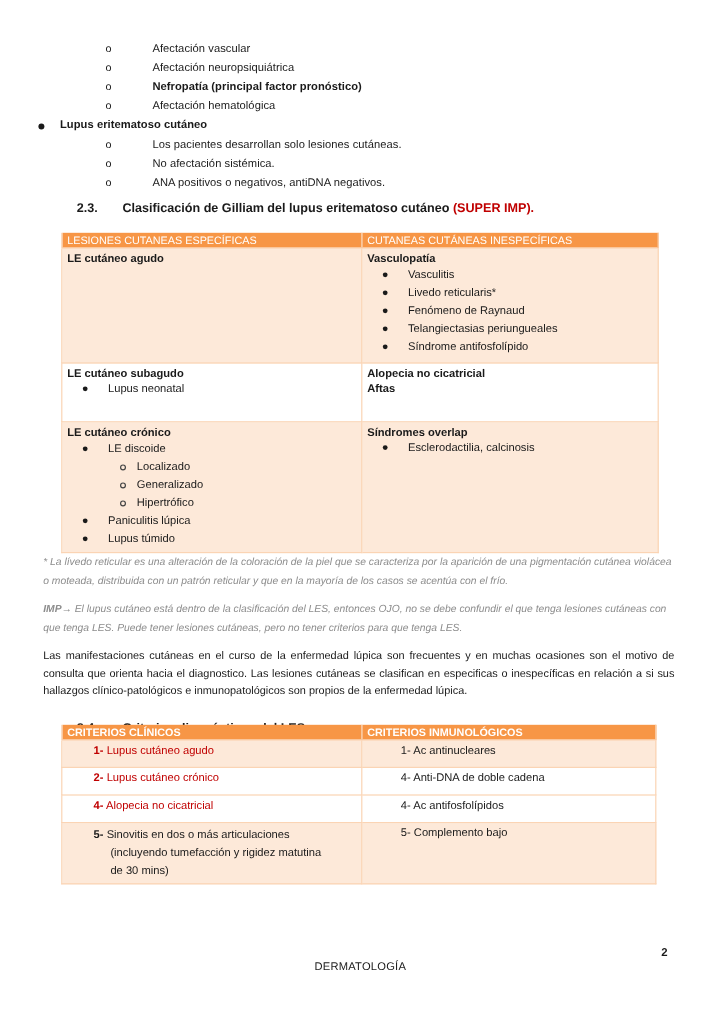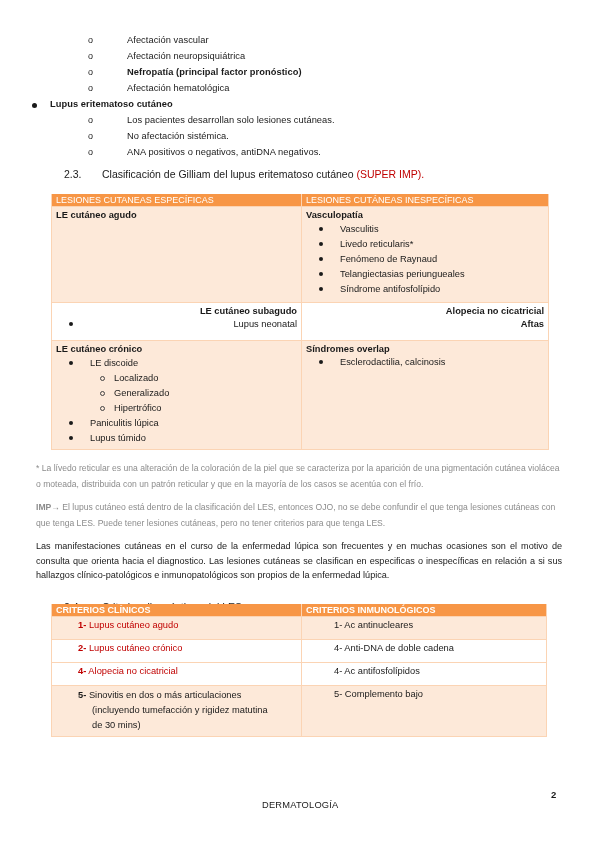--- a/index.html
+++ b/index.html
@@ -10,21 +10,21 @@
   }
   .abs { position: absolute; }
   .t { font-size: 9.3px; line-height: 12px; white-space: nowrap; letter-spacing: 0.05px; }
   .b { font-weight: bold; }
   .red { color: #c00000; }
   .circ { font-size: 9px; }
   .dot { display: inline-block; width: 4px; height: 4px; border-radius: 50%; background: #1a1a1a; }
   .dotbig { display: inline-block; width: 5px; height: 5px; border-radius: 50%; background: #1a1a1a; }
   .ring { display: inline-block; width: 3px; height: 3px; border: 1px solid #444; border-radius: 50%; }
 
-  h2.sec { position: absolute; margin: 0; font-size: 10.5px; font-weight: normal; white-space: nowrap; color: #1a1a1a; }
+  h2.sec { position: absolute; margin: 0; font-size: 10.5px; font-weight: bold; white-space: nowrap; color: #1a1a1a; }
   h2.sec .num { display: inline-block; width: 38px; }
 
   table.gtab { position: absolute; border-collapse: collapse; table-layout: fixed; }
   table.gtab th {
     background: #f79646; color: #ffffff; font-weight: normal; text-align: left;
     font-size: 9px; padding: 0 4px; height: 12px; line-height: 12px;
     border-left: 1px solid #fbd4b4; border-right: 1px solid #fbd4b4;
   }
   table.gtab td {
     vertical-align: top; font-size: 9.3px; line-height: 12.5px; padding: 2px 4px 3px 4px;
@@ -34,21 +34,21 @@
   .plain { background: #ffffff; }
   ul.cl { list-style: none; margin: 0; padding: 0; }
   ul.cl li { position: relative; white-space: nowrap; }
   ul.cl.l1 li { padding-left: 34px; line-height: 15px; }
   ul.cl.l1 li .mk { position: absolute; left: 13px; top: 5px; }
   ul.cl.l1s li { padding-left: 34px; line-height: 13px; }
   ul.cl.l1s li .mk { position: absolute; left: 13px; top: 4px; }
   ul.cl.l2 li { padding-left: 58px; line-height: 15px; }
   ul.cl.l2 li .mk { position: absolute; left: 44px; top: 5px; }
 
-  .note { position: absolute; left: 36px; width: 526px; font-size: 8.6px; line-height: 15.5px; color: #8c8c8c; }
+  .note { position: absolute; left: 36px; width: 526px; font-size: 8.6px; line-height: 15.5px; font-style: italic; color: #8c8c8c; }
   .para { position: absolute; left: 36px; width: 526px; font-size: 9.1px; line-height: 14.5px; text-align: justify; color: #1a1a1a; }
 
   table.ctab td .pad { padding-left: 22px; display: block; }
   table.ctab td .padr { padding-left: 28px; display: block; }
 </style>
 </head>
 <body>
 
 <div>
   <div class="abs t" style="left:88px; top:34px;"><span class="circ">o</span></div>
@@ -81,38 +81,38 @@
 </h2>
 
 <table class="gtab" style="left:51px; top:194px; width:497px;">
   <colgroup>
       <col style="width:250px">
       <col style="width:247px">
     </colgroup>
   <tbody>
       <tr>
     <th>LESIONES CUTANEAS ESPECÍFICAS</th>
-    <th>LESIONES CUTÁNEAS INESPECÍFICAS</th>
+    <th>CUTANEAS CUTÁNEAS INESPECÍFICAS</th>
   </tr>
   <tr class="band" style="height:96px;">
     <td>
       <div class="b">LE cutáneo agudo</div>
     </td>
     <td>
       <div class="b">Vasculopatía</div>
       <ul class="cl l1">
         <li><span class="mk dot"></span><span>Vasculitis</span></li>
         <li><span class="mk dot"></span><span>Livedo reticularis*</span></li>
         <li><span class="mk dot"></span><span>Fenómeno de Raynaud</span></li>
         <li><span class="mk dot"></span><span>Telangiectasias periungueales</span></li>
         <li><span class="mk dot"></span><span>Síndrome antifosfolípido</span></li>
       </ul>
     </td>
   </tr>
-  <tr class="plain" style="height:38px;text-align:right;">
+  <tr class="plain" style="height:49px;">
     <td>
       <div class="b">LE cutáneo subagudo</div>
       <ul class="cl l1s">
         <li><span class="mk dot"></span><span>Lupus neonatal</span></li>
       </ul>
     </td>
     <td>
       <div class="b">Alopecia no cicatricial</div>
       <div class="b">Aftas</div>
     </td>

